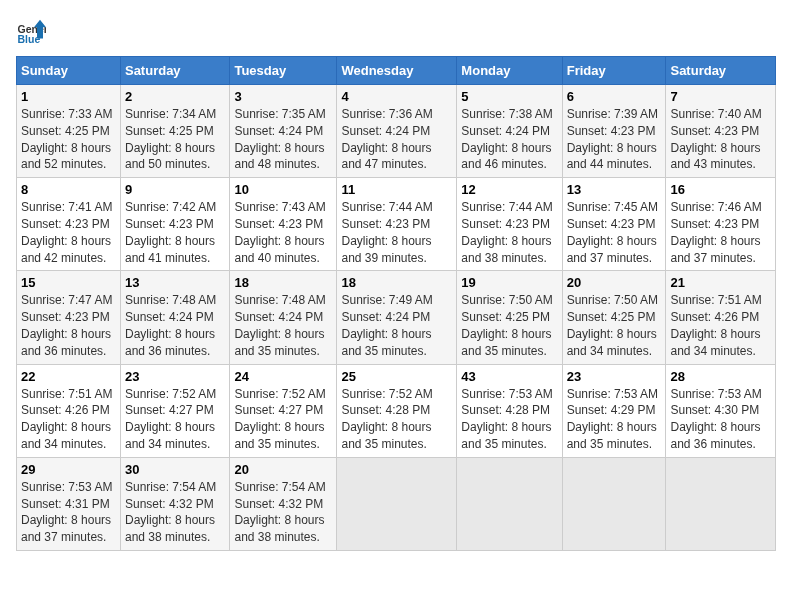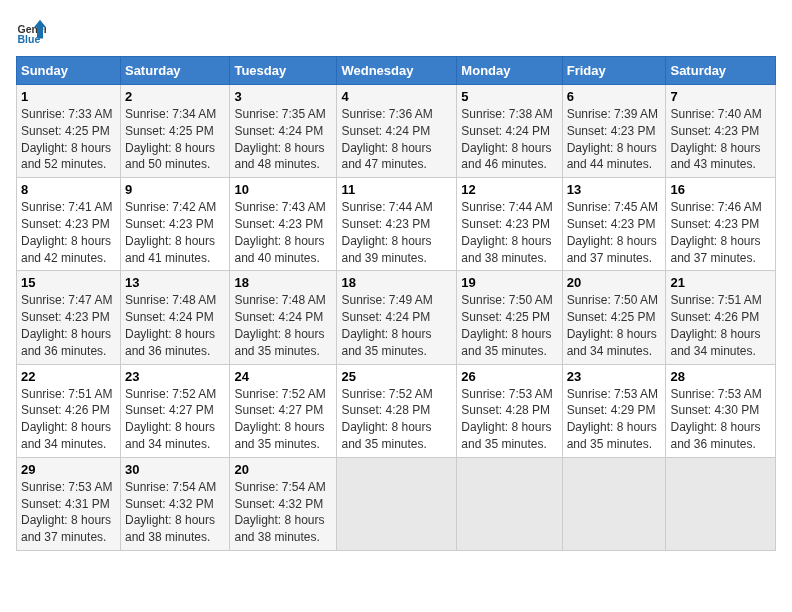--- a/index.html
+++ b/index.html
@@ -318,21 +318,21 @@
         </td>
         <td>
           <span class="day-num">25</span>
           <div class="day-info">
             Sunrise: 7:52 AM<br>
             Sunset: 4:28 PM<br>
             Daylight: 8 hours and 35 minutes.
           </div>
         </td>
         <td>
-          <span class="day-num">26</span>
+          <span class="day-num">43</span>
           <div class="day-info">
             Sunrise: 7:53 AM<br>
             Sunset: 4:28 PM<br>
             Daylight: 8 hours and 35 minutes.
           </div>
         </td>
         <td>
           <span class="day-num">23</span>
           <div class="day-info">
             Sunrise: 7:53 AM<br>

